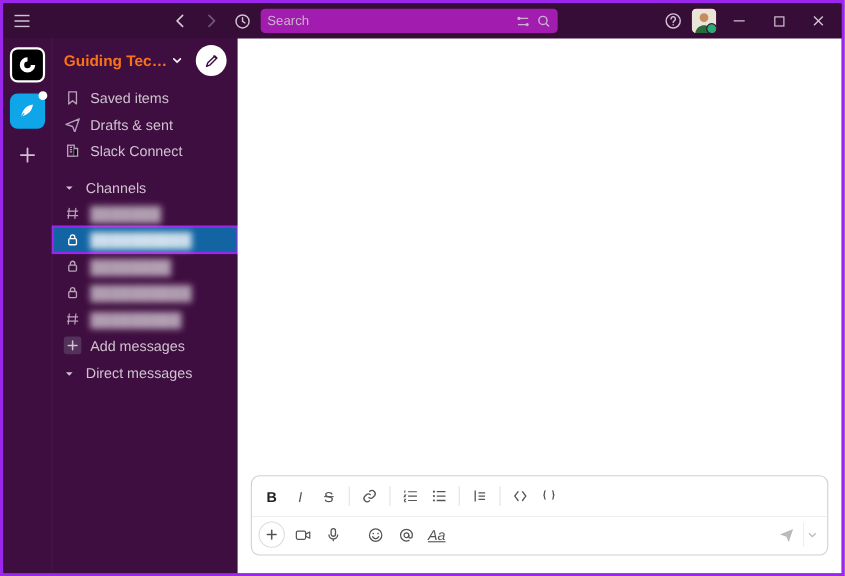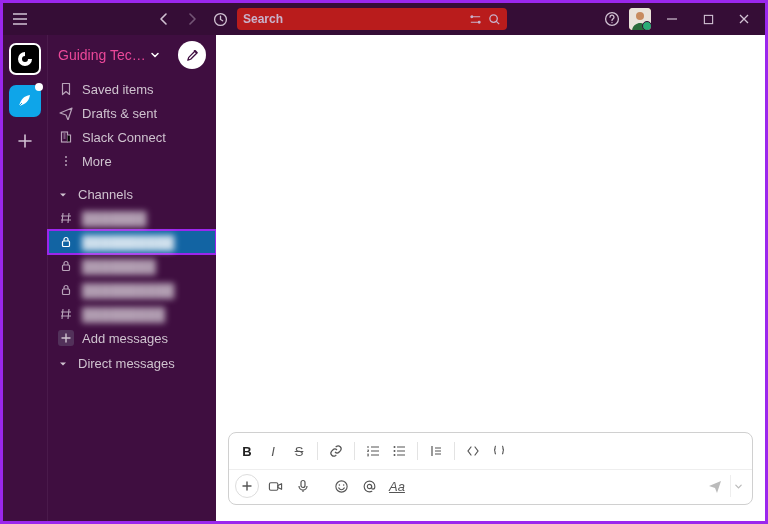--- a/index.html
+++ b/index.html
@@ -5,21 +5,21 @@
   * { box-sizing: border-box; margin: 0; padding: 0; font-family: -apple-system, BlinkMacSystemFont, "Segoe UI", Arial, sans-serif; }
   html, body { width: 768px; height: 524px; overflow: hidden; }
   body { background: #9b27ed; padding: 3px; }
   .app { width: 100%; height: 100%; background: #3f0e40; display: flex; flex-direction: column; border-radius: 2px; }
 
   
   .titlebar { height: 32px; background: #350d36; display: flex; align-items: center; padding: 0 6px; gap: 6px; color: #d1c2d3; }
   .hamburger { width: 22px; height: 22px; display:flex; align-items:center; justify-content:center; cursor:pointer; }
   .titlebar .spacer0 { width: 110px; }
   .nav-arrow, .history-btn, .help-btn { width: 22px; height: 22px; display:flex; align-items:center; justify-content:center; border-radius:4px; cursor:pointer; color:#d1c2d3;}
-  .search { flex:0 0 270px; height:22px; background:#b91c1c; border-radius:4px; display:flex; align-items:center; padding:0 6px; color:#c9b3cb; font-size:12px; gap:6px; position:relative;font-weight:bold;}
+  .search { flex:0 0 270px; height:22px; background:#a21caf; border-radius:4px; display:flex; align-items:center; padding:0 6px; color:#c9b3cb; font-size:12px; gap:6px; position:relative;}
   .search .filter, .search .mag { position:absolute; right:6px; display:flex; gap:6px; align-items:center;}
   .titlebar .spacer1 { flex:1; }
   .avatar { width:22px; height:22px; border-radius:4px; background:linear-gradient(#e8c9a7,#d5986a); position:relative; overflow:hidden;}
   .avatar::after{content:"";position:absolute;bottom:-1px;right:-1px;width:8px;height:8px;border-radius:50%;background:#2bac76;border:1.5px solid #350d36;}
   .avatar svg{width:100%;height:100%;}
   .win-btn { width:30px; height:22px; display:flex; align-items:center; justify-content:center; color:#d1c2d3; cursor:pointer;}
 
   
   .body { flex:1; display:flex; }
 
@@ -27,21 +27,21 @@
   .rail { width:45px; background:#3f0e40; border-right:1px solid #4a1a4b; display:flex; flex-direction:column; align-items:center; padding-top:8px; gap:10px;}
   .workspace { width:32px; height:32px; border-radius:7px; display:flex; align-items:center; justify-content:center; cursor:pointer; position:relative;}
   .ws1 { background:#000; color:#fff; font-weight:700; font-size:15px; border:2px solid #fff;}
   .ws2 { background:#0ea5e9; }
   .ws2::after{content:"";position:absolute;top:-2px;right:-2px;width:8px;height:8px;border-radius:50%;background:#fff;}
   .add-ws { width:28px;height:28px;display:flex;align-items:center;justify-content:center;color:#d1c2d3;cursor:pointer;}
 
   
   .sidebar { width:168px; background:#3f0e40; color:#cfc3cf; display:flex; flex-direction:column; font-size:13px; }
   .ws-header { height:40px; display:flex; align-items:center; padding:0 10px; gap:4px;}
-  .ws-title { color:#ec4899; font-weight:400; font-size:14px; flex:0 0 auto;}
+  .ws-title { color:#f97316; font-weight:700; font-size:14px; flex:0 0 auto;}
   .chev { color:#fff;}
   .compose { width:28px;height:28px;border-radius:50%;background:#fff;color:#3f0e40;display:flex;align-items:center;justify-content:center;margin-left:auto;cursor:pointer;}
   .nav-list { padding:2px 0 8px 0; }
   .nav-item, .section-item { display:flex; align-items:center; gap:8px; padding:3px 10px; height:24px; color:#cfc3cf; cursor:pointer; font-size:13px;}
   .nav-item .ic, .section-item .ic { width:16px; height:16px; display:flex;align-items:center;justify-content:center; color:#b8a3b9; flex:0 0 16px;}
   .section-header { display:flex;align-items:center;gap:8px;padding:6px 10px 4px 10px;color:#cfc3cf;font-size:13px;cursor:pointer;}
   .section-header .caret { width:12px;}
   .channels .section-item .label { filter: blur(3px); opacity:.8;}
   .selected { background:#1264a3; color:#fff; outline:2px solid #9b27ed; outline-offset:-1px;}
   .selected .ic { color:#fff;}
@@ -201,30 +201,20 @@
         </div>
         <div class="nav-item">
           <span class="ic">
               <svg width="14" height="14" viewBox="0 0 14 14">
                 <rect x="2.5" y="2" width="6" height="10" stroke="currentColor" stroke-width="1.2" fill="none"></rect>
                 <path d="M8.5 5h3v7h-3M4.5 4h2M4.5 6h2M4.5 8h2" stroke="currentColor" stroke-width="1.2"></path>
               </svg>
             </span>
           <span>Slack Connect</span>
         </div>
-        <div class="nav-item">
-          <span class="ic">
-              <svg width="14" height="14" viewBox="0 0 14 14">
-                <circle cx="7" cy="3" r="1" fill="currentColor"></circle>
-                <circle cx="7" cy="7" r="1" fill="currentColor"></circle>
-                <circle cx="7" cy="11" r="1" fill="currentColor"></circle>
-              </svg>
-            </span>
-          <span>More</span>
-        </div>
       </div>
 
       <div class="channels">
         <div class="section-header">
           <span class="caret">
               <svg width="10" height="10" viewBox="0 0 10 10">
                 <path d="M2 3.5L5 6.5 8 3.5" fill="currentColor"></path>
               </svg>
             </span>
           <span>Channels</span>

